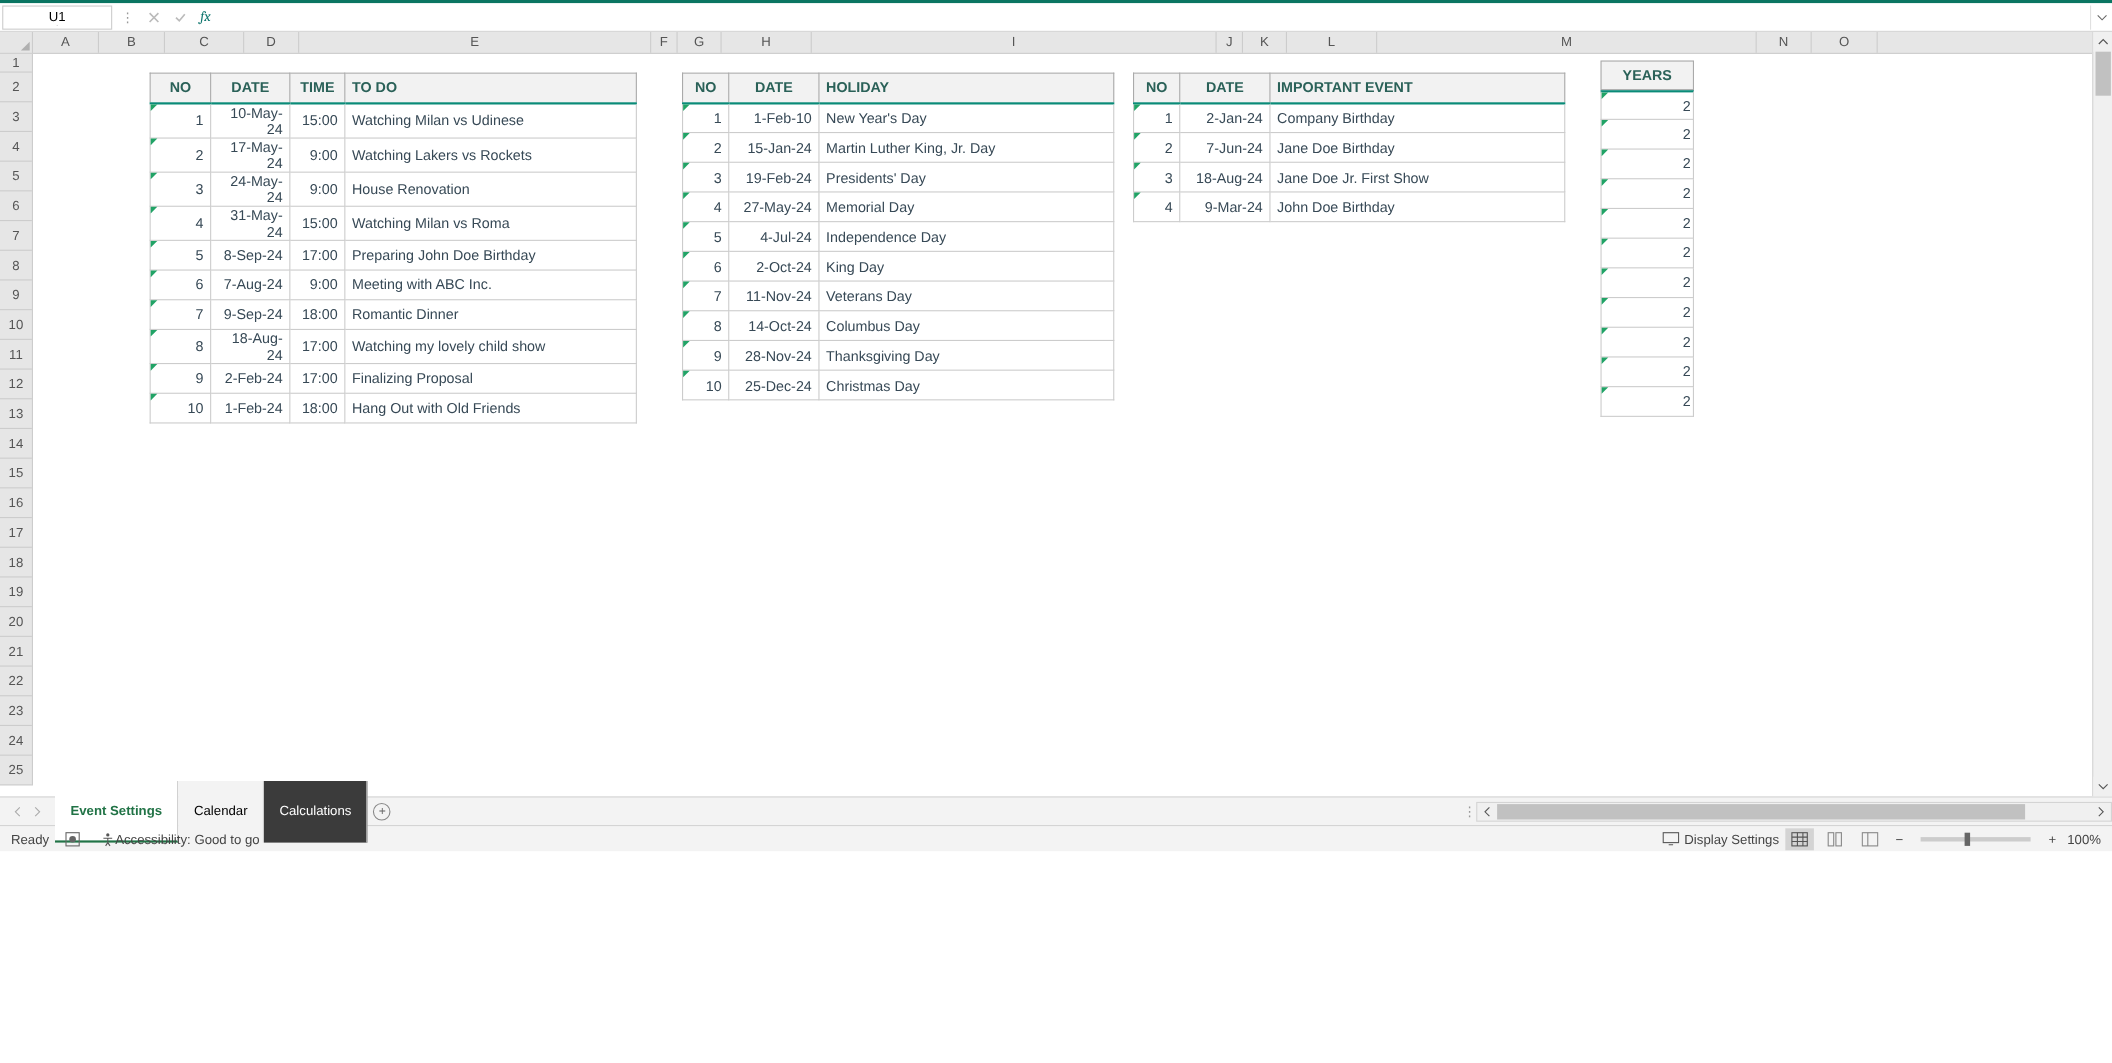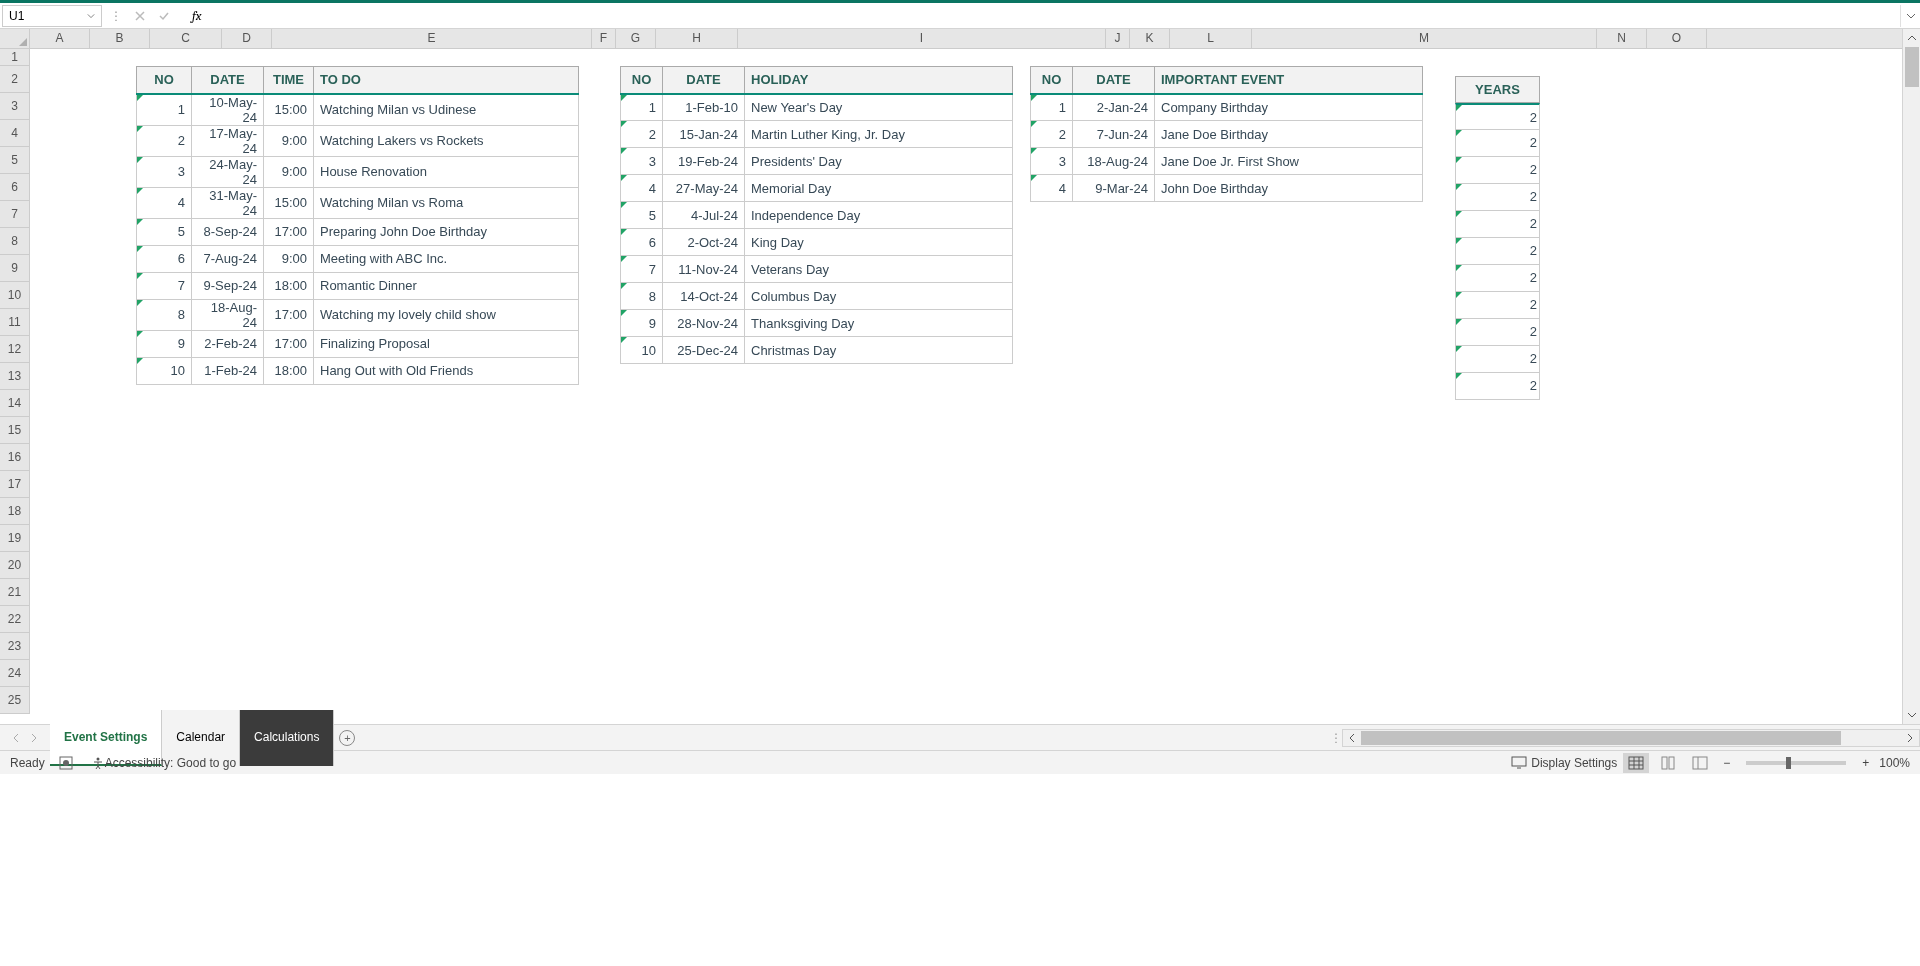--- a/index.html
+++ b/index.html
@@ -1,23 +1,23 @@
 <!DOCTYPE html>
 <html><head>
 <meta charset="utf-8">
 <style>
 * { box-sizing: border-box; margin: 0; padding: 0; }
 body { font-family: "Segoe UI", Arial, sans-serif; font-size: 12px; background: #fff; overflow: hidden; }
 .top-border { height: 3px; background: #0a7562; }
 .formula-bar { display: flex; align-items: center; height: 26px; border-bottom: 1px solid #d4d4d4; background: #fff; }
-.name-box { width: 100px; height: 22px; border: 1px solid #ccc; margin: 0 2px; padding: 2px 6px; display: flex; align-items: center; justify-content: space-between; background: #fff; }
+.name-box { width: 100px; height: 22px; border: 1px solid #ccc; margin: 0 2px; padding: 2px 6px; display: flex; align-items: center; justify-content: space-between; background: #fff; flex-direction: column; }
 .name-box span { font-size: 12px; }
 .dd-arrow { width: 8px; height: 8px; }
 .fb-btn { width: 24px; height: 22px; display: flex; align-items: center; justify-content: center; color: #999; cursor: pointer; }
-.fx-label { color: #000000; font-style: italic; font-family: "Cambria", serif; margin: 0 16px; font-size: 13px; }
+.fx-label { color: #0f766e; font-style: italic; font-family: "Cambria", serif; margin: 0 6px; font-size: 13px; }
 .formula-input { flex: 1; height: 22px; border: none; outline: none; padding: 0 4px; font-size: 12px; }
 .fb-expand { width: 20px; height: 22px; display:flex; align-items:center; justify-content:center; color:#666; border-left:1px solid #e0e0e0; }
 .grid-wrap { position: relative; height: 695px; overflow: hidden; }
 .corner { position: absolute; top: 0; left: 0; width: 30px; height: 20px; background: #e6e6e6; border-right: 1px solid #ccc; border-bottom: 1px solid #ccc; }
 .corner::after { content:""; position:absolute; right:2px; bottom:2px; width:0;height:0; border-left:8px solid transparent; border-bottom:8px solid #b0b0b0; }
 .col-headers { position: absolute; top: 0; left: 30px; right: 18px; height: 20px; display: flex; background: #e6e6e6; border-bottom: 1px solid #ccc; }
 .col-h { border-right: 1px solid #ccc; text-align: center; line-height: 19px; color: #555; font-size: 12px; }
 .row-headers { position: absolute; top: 20px; left: 0; width: 30px; background: #e6e6e6; border-right: 1px solid #ccc; }
 .row-h { height: 27px; border-bottom: 1px solid #ccc; text-align: center; line-height: 26px; color: #555; font-size: 12px; }
 .row-h:first-child { height: 17px; line-height: 16px; }
@@ -302,21 +302,21 @@
             <td>Jane Doe Jr. First Show</td>
           </tr>
           <tr>
             <td class="num green-tick">4</td>
             <td class="right">9-Mar-24</td>
             <td>John Doe Birthday</td>
           </tr>
         </tbody>
     </table>
 
-    <div class="years-col" style="left:1425px; top:27px;">
+    <div class="years-col" style="left:1425px; top:6px;">
       <div class="yh">YEARS</div>
       <div id="years-body">
           <div class="yc green-tick">2</div>
           <div class="yc green-tick">2</div>
           <div class="yc green-tick">2</div>
           <div class="yc green-tick">2</div>
           <div class="yc green-tick">2</div>
           <div class="yc green-tick">2</div>
           <div class="yc green-tick">2</div>
           <div class="yc green-tick">2</div>

